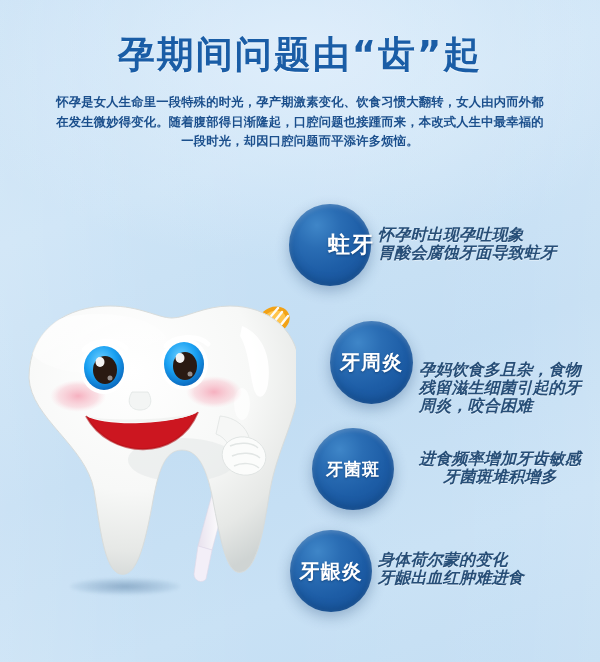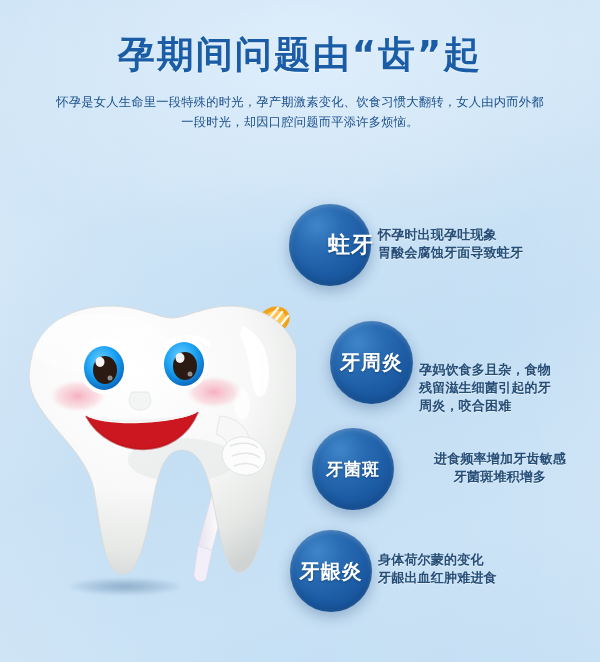--- a/index.html
+++ b/index.html
@@ -50,21 +50,21 @@
   }
 
   .intro {
     position: absolute;
     top: 93px;
     left: 38px;
     width: 524px;
     text-align: center;
     font-size: 12.3px;
     line-height: 19.5px;
-    font-weight: normal;
+    font-weight: bold;
     color: #1b4f8c;
     letter-spacing: 0.2px;
   }
   .intro .ln { display: block; }
   .intro .ln:last-child { text-align: center; }
 
   
   .item {
     position: absolute;
   }
@@ -84,25 +84,26 @@
   .badge-label {
     color: #ffffff;
     font-weight: bold;
     letter-spacing: 1px;
     text-shadow: 0 1px 2px rgba(10,45,90,0.55);
     white-space: nowrap;
   }
   .desc {
     position: absolute;
     color: #274e77;
-    font-size: 13px;
+    font-size: 16px;
     line-height: 18px;
     font-weight: bold;
     letter-spacing: 0.2px;
     text-shadow: 0 1px 0 rgba(255,255,255,0.45);
+    font-style: italic;
   }
   .desc .ln { display: block; }
 
   
   #item-1 .badge { left: 289px; top: 204px; width: 82px; height: 82px; }
   #item-1 .badge-label { font-size: 22px; margin-left: 42px; }
   #item-1 .desc { left: 378px; top: 226px; width: 215px; }
 
   #item-2 .badge { left: 330px; top: 321px; width: 83px; height: 83px; }
   #item-2 .badge-label { font-size: 20px; }
@@ -139,20 +140,21 @@
 </style>
 </head>
 <body>
 
 <div id="poster">
 
   <div class="title">孕期间问题由“齿”起</div>
 
   <div class="intro">
     <span class="ln">怀孕是女人生命里一段特殊的时光，孕产期激素变化、饮食习惯大翻转，女人由内而外都</span>
+    <span class="ln">在发生微妙得变化。随着腹部得日渐隆起，口腔问题也接踵而来，本改式人生中最幸福的</span>
     <span class="ln">一段时光，却因口腔问题而平添许多烦恼。</span>
   </div>
 
   <div id="mascot">
     <svg width="290" height="310" viewBox="0 0 290 310" xmlns="http://www.w3.org/2000/svg">
       <defs>
         <radialGradient id="toothBody" cx="38%" cy="24%" r="82%">
           <stop offset="0%" stop-color="#ffffff"></stop>
           <stop offset="55%" stop-color="#f7f8f7"></stop>
           <stop offset="82%" stop-color="#e6e8e6"></stop>

